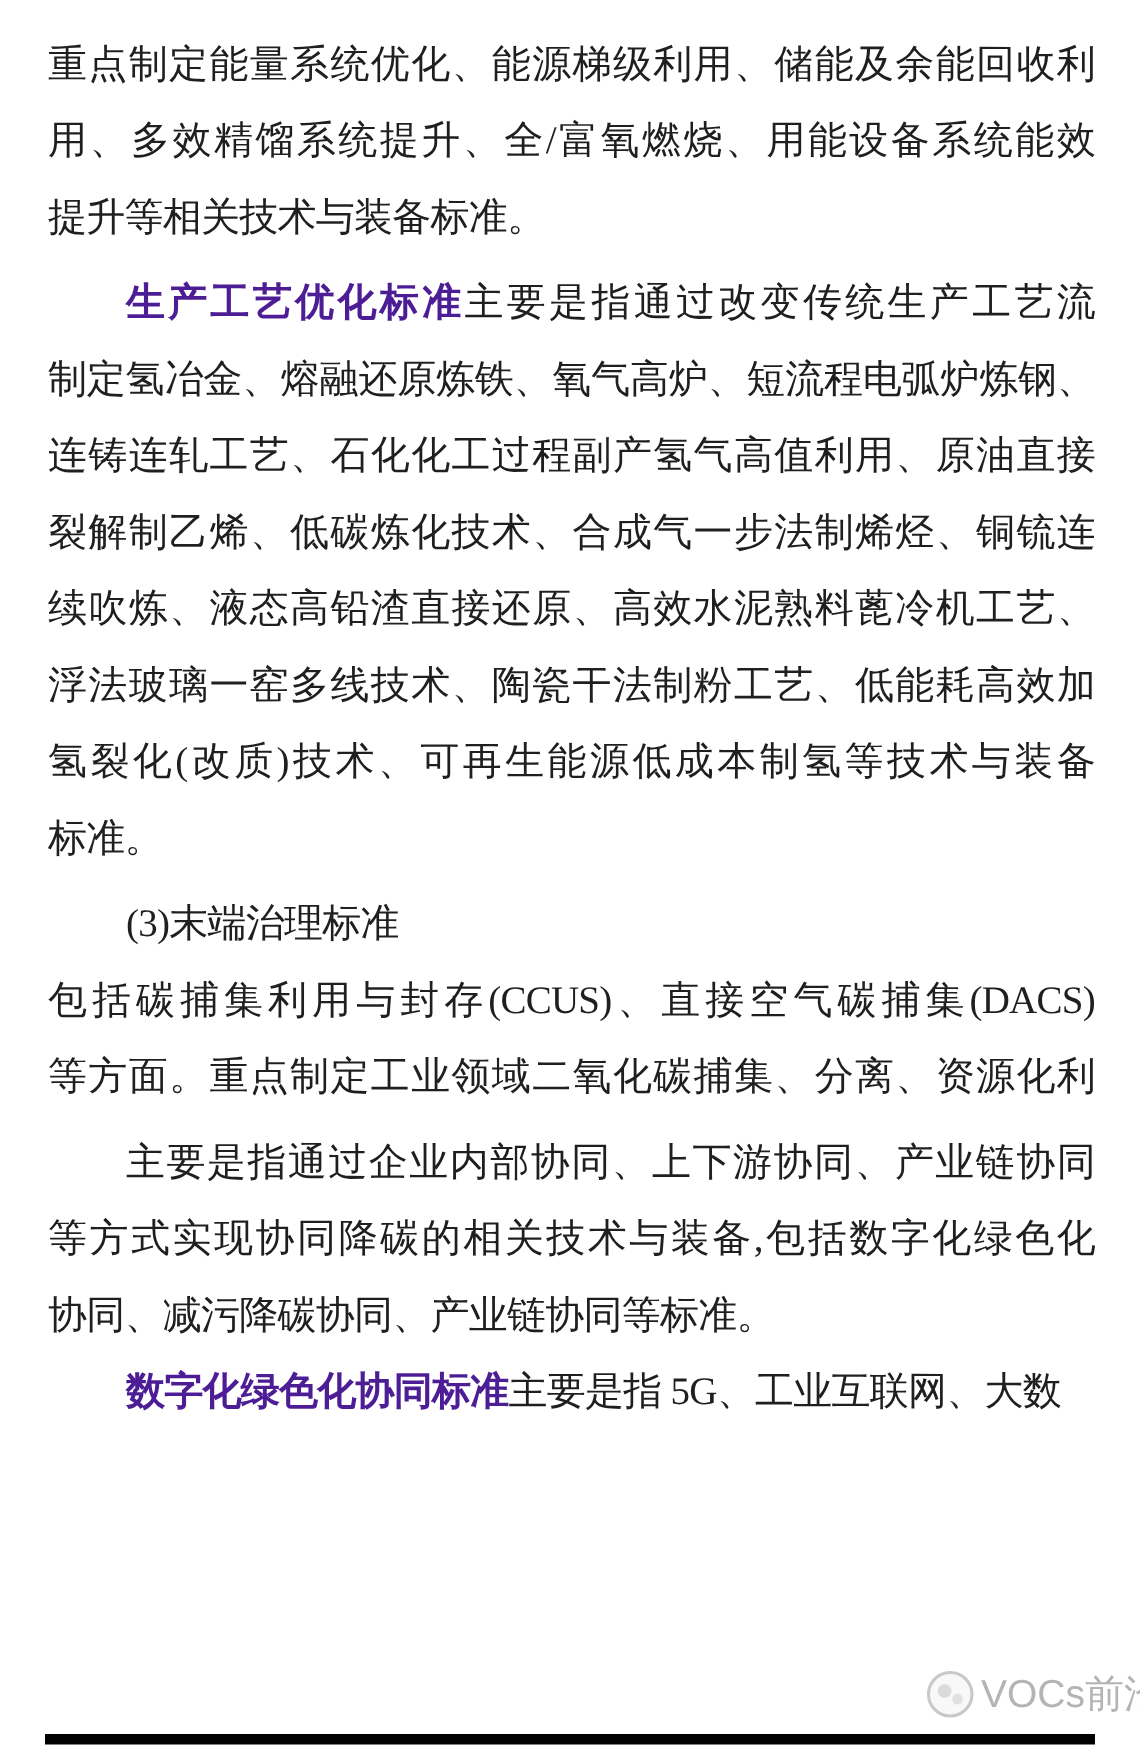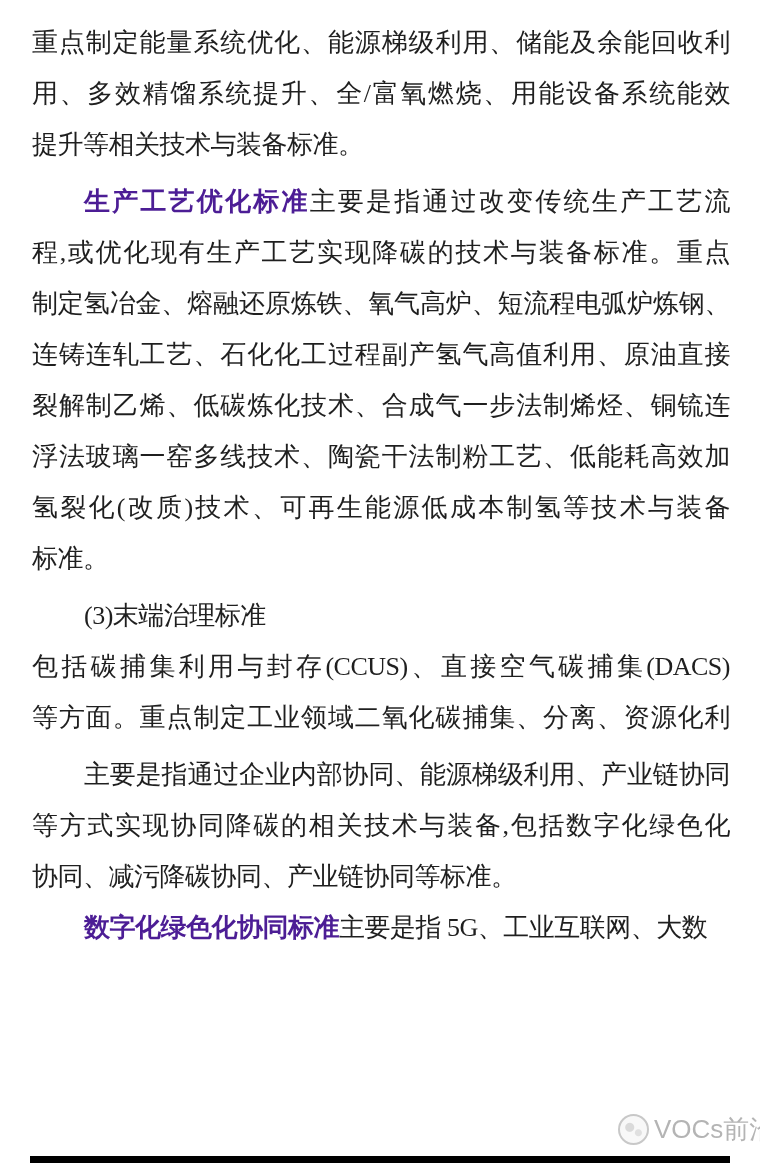--- a/index.html
+++ b/index.html
@@ -72,31 +72,31 @@
 </style>
 </head>
 <body>
 
 <div class="page">
   <div>
       <div class="line justify">重点制定能量系统优化、能源梯级利用、储能及余能回收利</div>
       <div class="line justify">用、多效精馏系统提升、全/富氧燃烧、用能设备系统能效</div>
       <div class="line">提升等相关技术与装备标准。</div>
       <div class="line justify indent gap"><b>生产工艺优化标准</b>主要是指通过改变传统生产工艺流</div>
-      <div class="line justify">程,或优化现有生产工艺实现降碳的技术与装备标准。重点</div>
       <div class="line justify">制定氢冶金、熔融还原炼铁、氧气高炉、短流程电弧炉炼钢、</div>
       <div class="line justify">连铸连轧工艺、石化化工过程副产氢气高值利用、原油直接</div>
       <div class="line justify">裂解制乙烯、低碳炼化技术、合成气一步法制烯烃、铜锍连</div>
+      <div class="line justify">续吹炼、液态高铅渣直接还原、高效水泥熟料蓖冷机工艺、</div>
       <div class="line justify">浮法玻璃一窑多线技术、陶瓷干法制粉工艺、低能耗高效加</div>
       <div class="line justify">氢裂化(改质)技术、可再生能源低成本制氢等技术与装备</div>
       <div class="line">标准。</div>
       <div class="line indent gap">(3)末端治理标准</div>
       <div class="line justify">包括碳捕集利用与封存(CCUS)、直接空气碳捕集(DACS)</div>
       <div class="line justify">等方面。重点制定工业领域二氧化碳捕集、分离、资源化利</div>
-      <div class="line justify indent gap">主要是指通过企业内部协同、能源梯级利用、产业链协同</div>
+      <div class="line justify indent gap">主要是指通过企业内部协同、上下游协同、产业链协同</div>
       <div class="line justify">等方式实现协同降碳的相关技术与装备,包括数字化绿色化</div>
       <div class="line">协同、减污降碳协同、产业链协同等标准。</div>
       <div class="line indent"><b>数字化绿色化协同标准</b>主要是指 5G、工业互联网、大数</div>
     </div>
 </div>
 
 <div class="watermark">
   <span class="wm-icon"></span>
   <span class="wm-text">VOCs前沿</span>
 </div>

